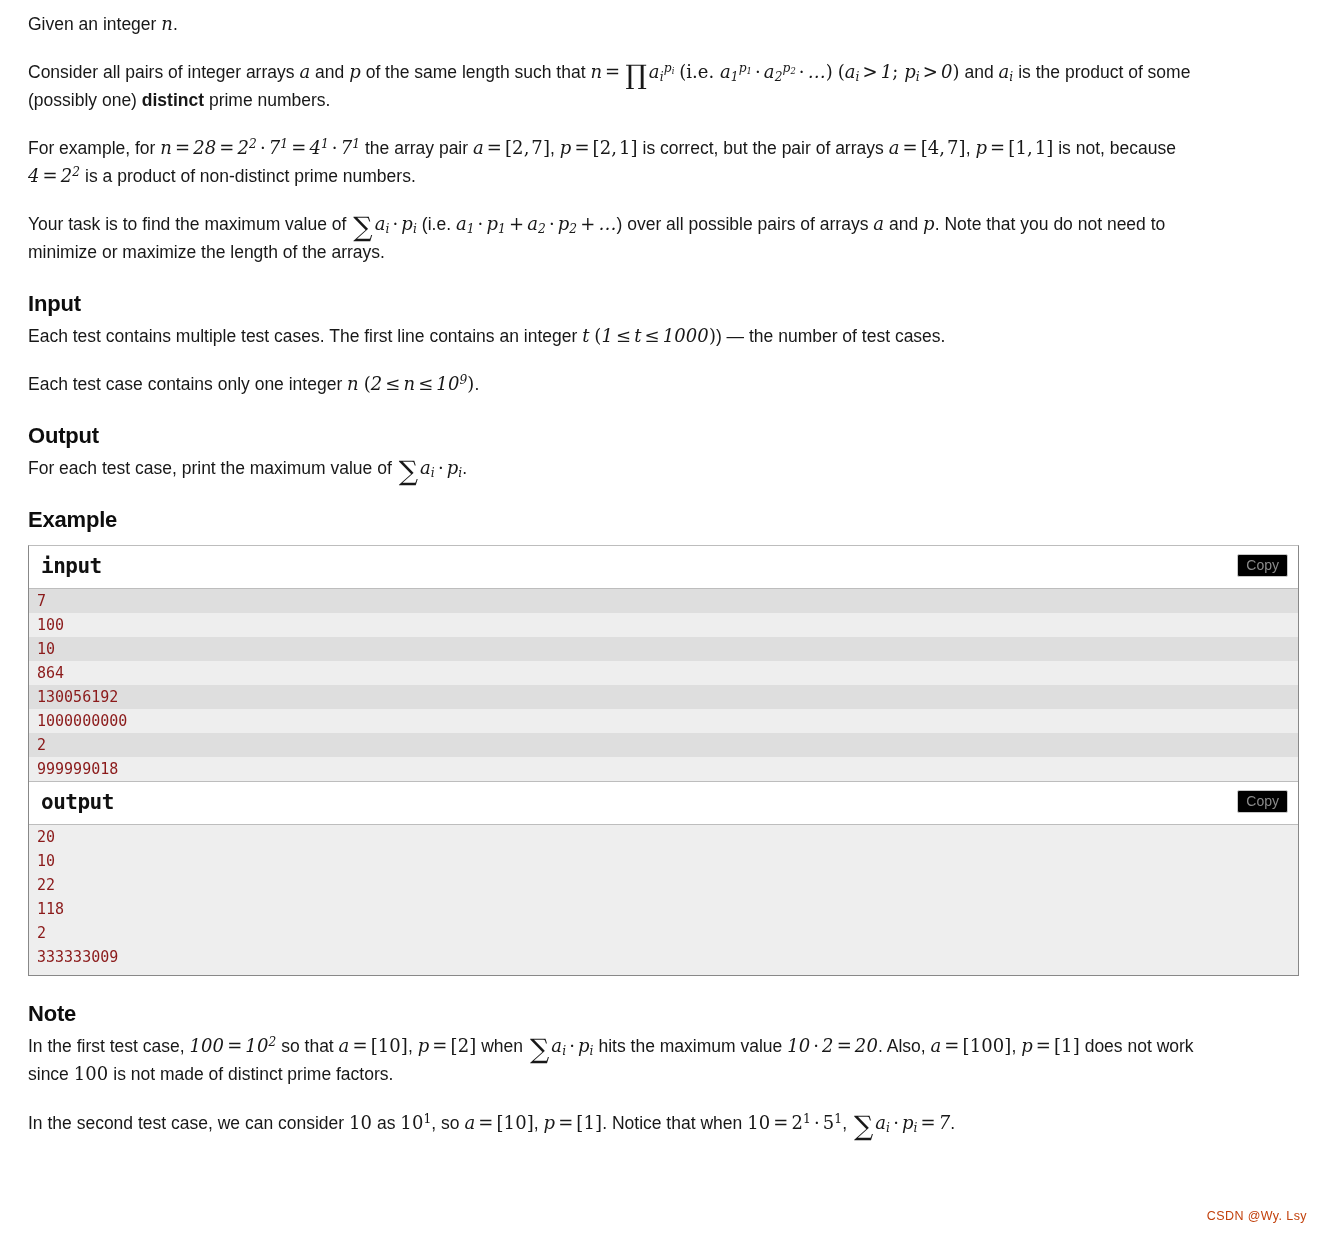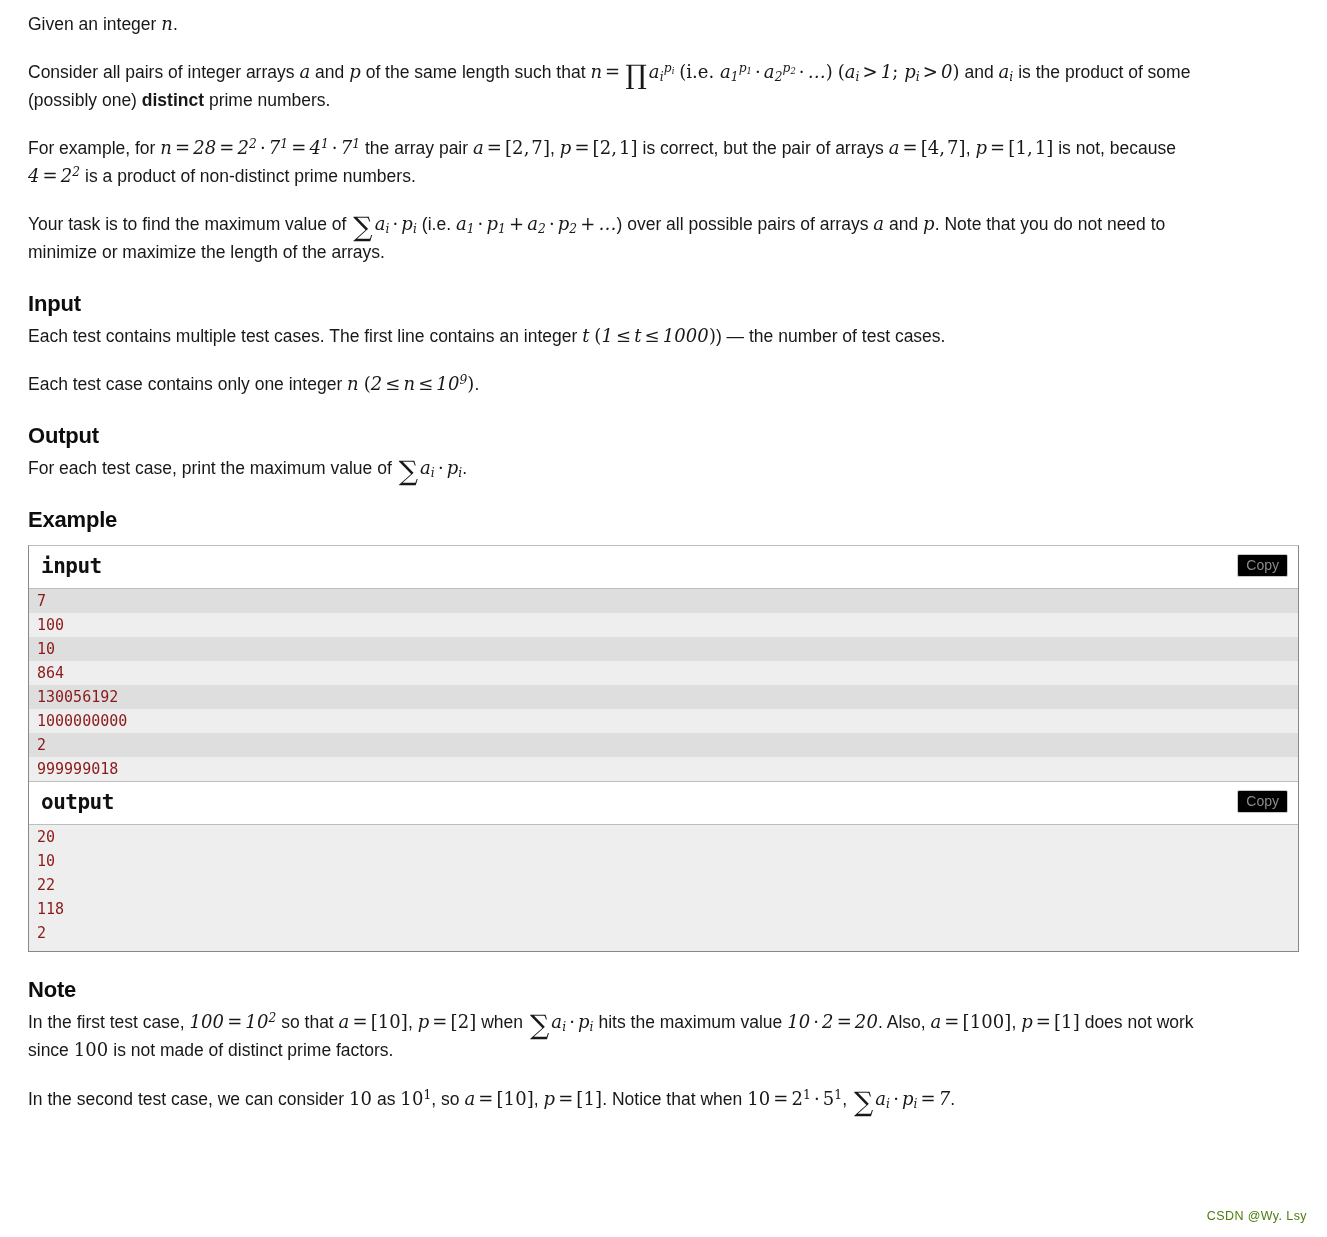--- a/index.html
+++ b/index.html
@@ -133,21 +133,21 @@
   pre.codeblock.zebra .ln:nth-child(even) { background: #eeeeee; }
   pre.codeblock.flat .ln { background: #eeeeee; }
   pre.codeblock.flat { padding-bottom: 6px; }
   pre.codeblock.zebra { padding-bottom: 0; }
 
   .watermark {
     position: absolute;
     right: 20px;
     bottom: 14px;
     font-size: 12.5px;
-    color: #4d7c0f;
+    color: #c2410c;
     font-family: "Liberation Sans", sans-serif;
     letter-spacing: 0.4px;
   }
 </style>
 </head>
 <body>
 
 <div class="page">
 
   <p class="para first"><span>Given an integer </span><span class="m">n</span><span>.</span></p>
@@ -173,21 +173,21 @@
         <div class="title-text">input</div>
         <button class="copy-btn">Copy</button>
       </div>
       <pre class="codeblock zebra"><span class="ln">7</span><span class="ln">100</span><span class="ln">10</span><span class="ln">864</span><span class="ln">130056192</span><span class="ln">1000000000</span><span class="ln">2</span><span class="ln">999999018</span></pre>
     </div>
     <div class="sample-test">
       <div class="title-bar output-bar">
         <div class="title-text">output</div>
         <button class="copy-btn">Copy</button>
       </div>
-      <pre class="codeblock flat"><span class="ln">20</span><span class="ln">10</span><span class="ln">22</span><span class="ln">118</span><span class="ln">2</span></pre>
+      <pre class="codeblock flat"><span class="ln">20</span><span class="ln">10</span><span class="ln">22</span><span class="ln">118</span><span class="ln">2</span><span class="ln">333333009</span></pre>
     </div>
   </div>
 
   <h3 class="section">Note</h3>
   <p class="para"><span>In the first test case, </span><span class="m">100<span class="op">=</span>10<sup>2</sup></span><span> so that </span><span class="m">a<span class="op">=</span><span class="up">[10]</span></span><span>, </span><span class="m">p<span class="op">=</span><span class="up">[2]</span></span><span> when </span><span class="m"><span class="bigop">∑</span>a<sub>i</sub><span class="op">·</span>p<sub>i</sub></span><span> hits the maximum value </span><span class="m">10<span class="op">·</span>2<span class="op">=</span>20</span><span>. Also, </span><span class="m">a<span class="op">=</span><span class="up">[100]</span></span><span>, </span><span class="m">p<span class="op">=</span><span class="up">[1]</span></span><span> does not work since </span><span class="m"><span class="up">100</span></span><span> is not made of distinct prime factors.</span></p>
 
   <p class="para"><span>In the second test case, we can consider </span><span class="m"><span class="up">10</span></span><span> as </span><span class="m"><span class="up">10<sup>1</sup></span></span><span>, so </span><span class="m">a<span class="op">=</span><span class="up">[10]</span></span><span>, </span><span class="m">p<span class="op">=</span><span class="up">[1]</span></span><span>. Notice that when </span><span class="m"><span class="up">10<span class="op">=</span>2<sup>1</sup><span class="op">·</span>5<sup>1</sup></span></span><span>, </span><span class="m"><span class="bigop">∑</span>a<sub>i</sub><span class="op">·</span>p<sub>i</sub><span class="op">=</span>7</span><span>.</span></p>
 
 </div>
 

